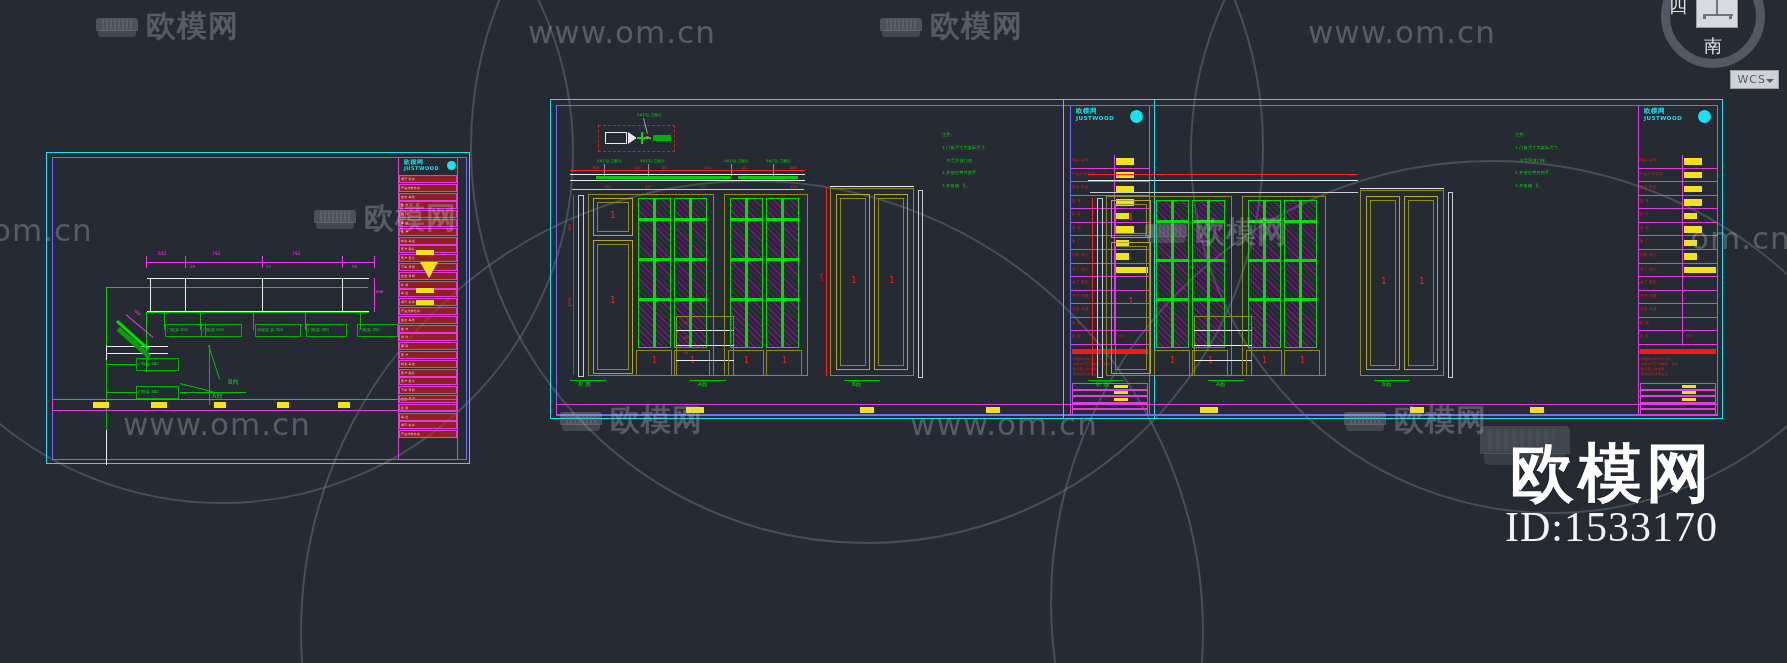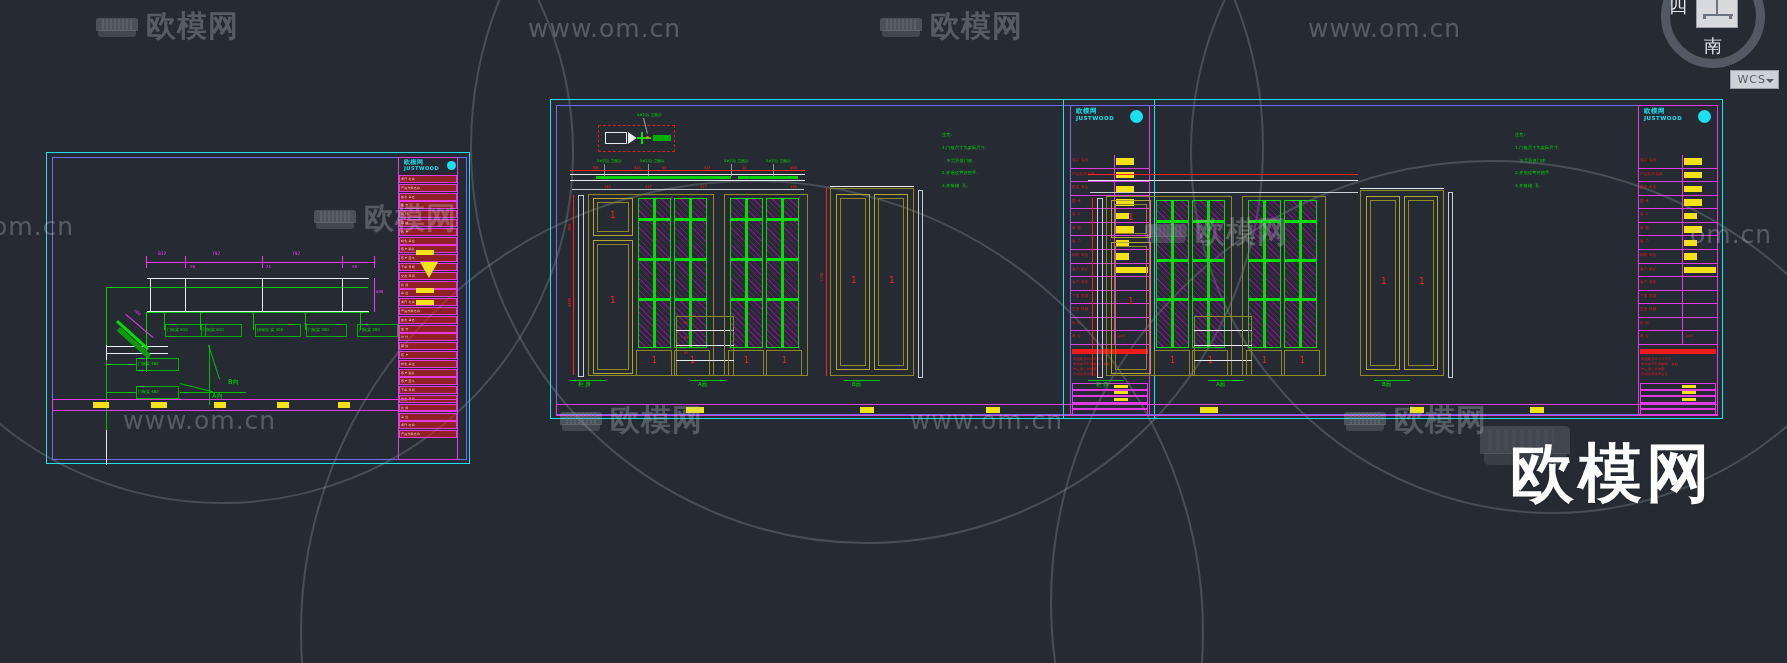--- a/index.html
+++ b/index.html
@@ -15,21 +15,21 @@
   .wm{position:absolute;display:flex;align-items:center;gap:8px;
       color:rgba(200,205,215,.30);font-size:27px;letter-spacing:1px;
       font-family:"DejaVu Sans",sans-serif;white-space:nowrap;pointer-events:none;}
   .wm .sofa{width:42px;height:26px;position:relative;opacity:.75;}
   .wm .sofa:before{content:"";position:absolute;left:0;top:4px;width:42px;height:13px;
       background:rgba(200,205,215,.32);border-radius:3px 3px 0 0;}
   .wm .sofa:after{content:"";position:absolute;left:2px;top:16px;width:38px;height:7px;
       background:rgba(200,205,215,.24);border-radius:0 0 3px 3px;}
   .wm .bars{position:absolute;left:6px;top:5px;width:30px;height:11px;
       background:repeating-linear-gradient(90deg,rgba(120,128,140,.55) 0 2px,transparent 2px 4px);}
-  .wm-cn{font-size:25px;}
+  .wm-cn{font-size:31px;}
   .wm-zh{font-size:30px;font-weight:bold;}
 
   .bigwm{position:absolute;color:#fff;font-size:64px;font-weight:bold;letter-spacing:4px;
          text-shadow:0 0 2px rgba(0,0,0,.4);font-family:"DejaVu Sans",sans-serif;}
   .bigid{position:absolute;color:#f2f4f7;font-size:42px;letter-spacing:1px;
          font-family:"Liberation Serif",serif;}
   .bigwm-sofa{position:absolute;opacity:.45;}
 
   
   .ln{position:absolute;}
@@ -667,20 +667,21 @@
       </span>
      <span>欧模网</span>
   </div>
 
   <div class="bigwm-sofa" style="left:1480px;top:418px;width:90px;height:55px;">
     <div style="position:absolute;left:0;top:8px;width:90px;height:28px;background:rgba(200,205,215,.38);border-radius:5px 5px 0 0;"></div>
     <div style="position:absolute;left:8px;top:11px;width:66px;height:22px;background:repeating-linear-gradient(90deg,rgba(120,128,140,.6) 0 4px,transparent 4px 8px);"></div>
     <div style="position:absolute;left:4px;top:35px;width:82px;height:12px;background:rgba(200,205,215,.28);border-radius:0 0 5px 5px;"></div>
   </div>
   <div class="bigwm" style="left:1510px;top:430px;">欧模网</div>
+  <div class="bigid" style="left:1505px;top:503px;">ID:1533170</div>
 
   <div id="viewcube">
     <div class="vc-ring"></div>
     <div class="vc-cube">
       <div class="cl" style="left:19px;top:4px;width:2px;height:22px;"></div>
       <div class="cl" style="left:6px;top:25px;width:30px;height:2px;"></div>
       <div class="cl" style="left:6px;top:26px;width:3px;height:4px;"></div>
       <div class="cl" style="left:32px;top:26px;width:3px;height:4px;"></div>
     </div>
     <div class="vc-lbl" style="left:36px;top:-4px;">四</div>

